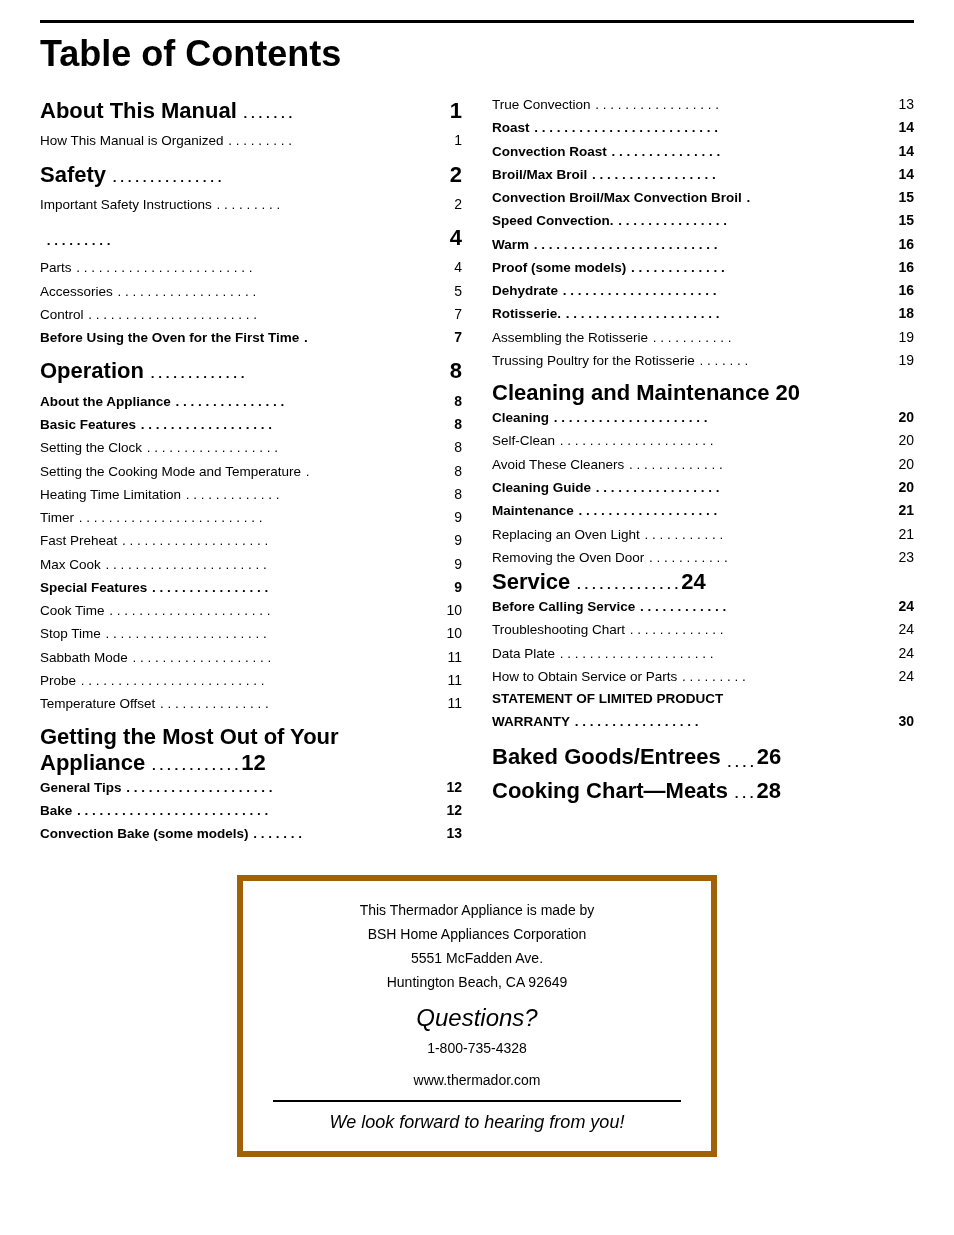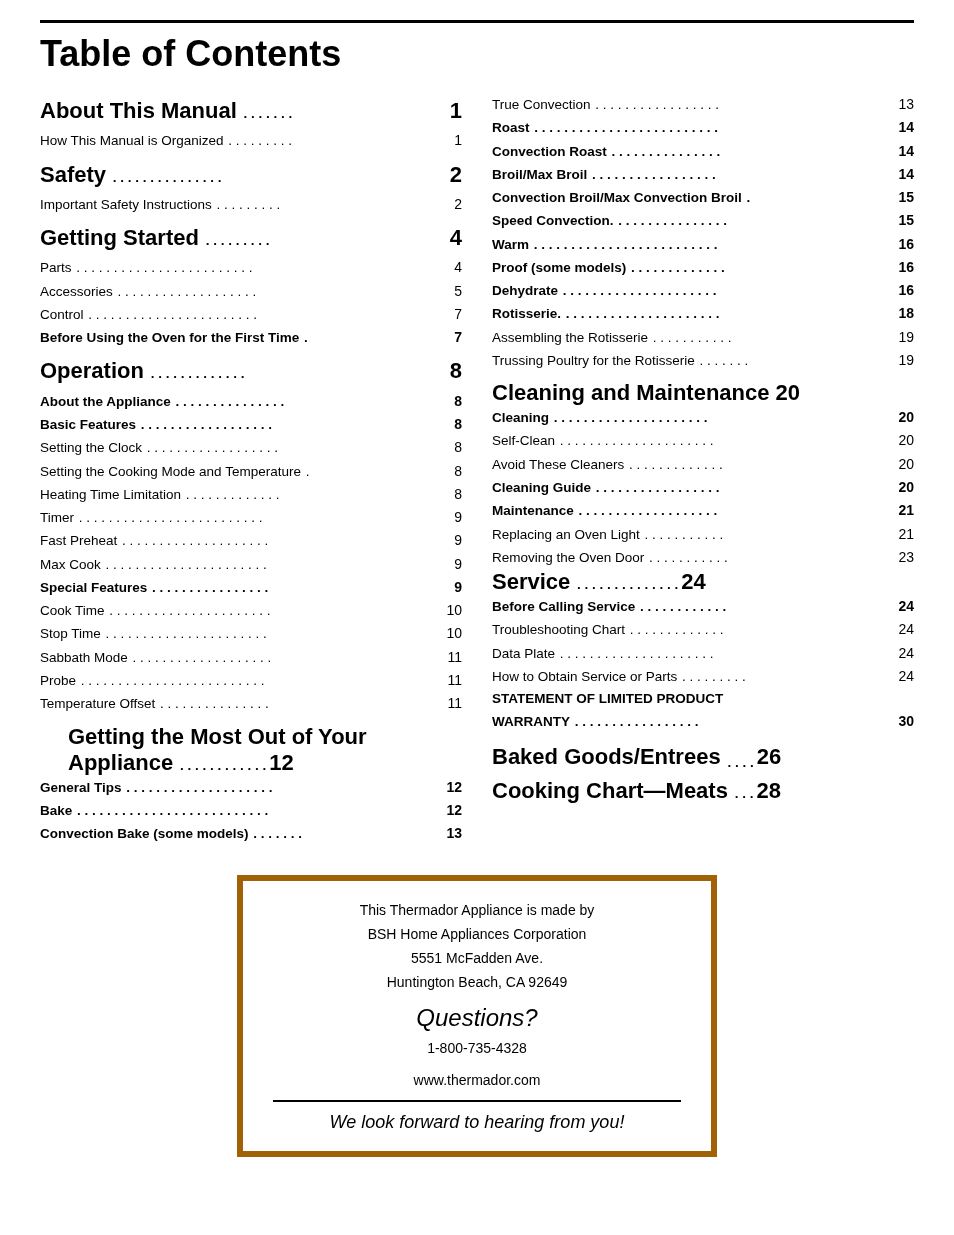--- a/index.html
+++ b/index.html
@@ -127,21 +127,20 @@
         <span class="tl-dots bold" style="font-size:13.5px; padding:0 3px;">&nbsp;. . . . . . . . . . . . . . .</span>
         <span class="tl-page bold" style="font-size:22px;">2</span>
       </div>
       <div class="toc-line">
         <span class="tl-label">Important Safety Instructions</span>
         <span class="tl-dots">&nbsp;. . . . . . . . .</span>
         <span class="tl-page">2</span>
       </div>
 
       <div class="toc-line mt4">
-        <span class="tl-label bold" style="font-size:22px;">Getting Started</span>
         <span class="tl-dots bold" style="font-size:13.5px; padding:0 3px;">&nbsp;. . . . . . . . .</span>
         <span class="tl-page bold" style="font-size:22px;">4</span>
       </div>
       <div class="toc-line">
         <span class="tl-label">Parts</span>
         <span class="tl-dots">&nbsp;. . . . . . . . . . . . . . . . . . . . . . . .</span>
         <span class="tl-page">4</span>
       </div>
       <div class="toc-line">
         <span class="tl-label">Accessories</span>
@@ -228,21 +227,21 @@
         <span class="tl-label">Probe</span>
         <span class="tl-dots">&nbsp;. . . . . . . . . . . . . . . . . . . . . . . . .</span>
         <span class="tl-page">11</span>
       </div>
       <div class="toc-line">
         <span class="tl-label">Temperature Offset</span>
         <span class="tl-dots">&nbsp;. . . . . . . . . . . . . . .</span>
         <span class="tl-page">11</span>
       </div>
 
-      <div style="margin-top:8px;margin-left:28px;">
+      <div style="margin-top:8px;">
         <div style="display:flex; align-items:baseline;">
           <span style="font-size:22px; font-weight:bold;">Getting the Most Out of Your</span>
         </div>
         <div style="display:flex; align-items:baseline;">
           <span style="font-size:22px; font-weight:bold;">Appliance</span>
           <span style="font-size:13.5px; font-weight:bold; padding:0 3px;">&nbsp;. . . . . . . . . . . .</span>
           <span style="font-size:22px; font-weight:bold;">12</span>
         </div>
       </div>
       <div class="toc-line">

